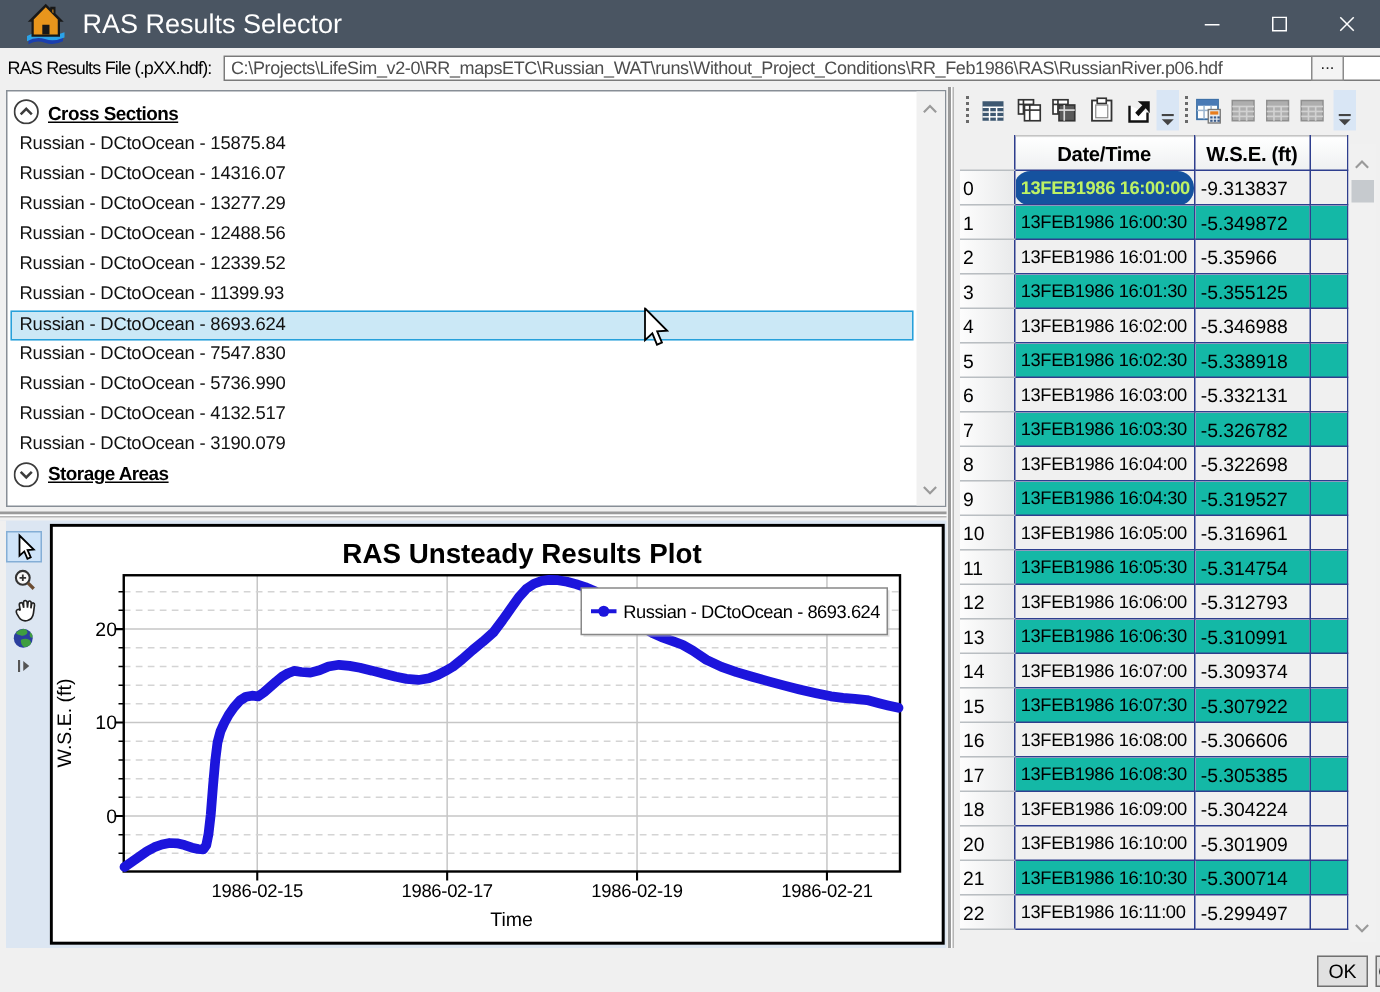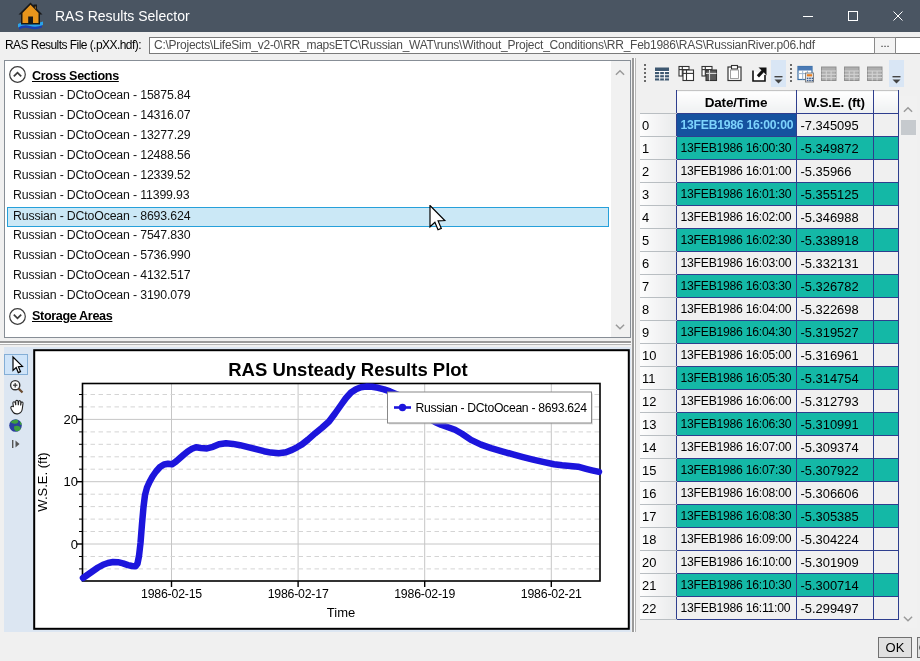--- a/index.html
+++ b/index.html
@@ -1,21 +1,21 @@
 <!DOCTYPE html>
 <html><head>
 <meta charset="utf-8">
 <style>
 * { margin:0; padding:0; box-sizing:border-box; }
 html,body { width:920px; height:661px; overflow:hidden; }
 body { font-family:"Liberation Sans", sans-serif; position:relative; background:#f0f0f0; }
 .abs { position:absolute; }
 
 #titlebar { left:0; top:0; width:920px; height:32px; background:#4a5562; }
-#title-text { left:55px; top:0; height:16px; line-height:32px; color:#ffffff; font-size:14px; }
+#title-text { left:55px; top:0; height:16px; line-height:32px; color:#ffffff; font-size:18px; }
 .capbtn { top:0; width:45px; height:32px; }
 .capbtn svg { position:absolute; left:17px; top:11px; }
 
 #pathrow { left:0; top:32px; width:920px; height:27px; background:#f0f0f0; }
 #pathlabel { left:5px; top:32px; height:27px; line-height:26px; font-size:12px; color:#000; letter-spacing:-0.55px; }
 #pathbox { left:149px; top:37px; width:810px; height:17px; background:#fff; border:1px solid #7a7a7a; font-size:12px; color:#4d4d4d; line-height:15px; padding-left:4px; white-space:nowrap; overflow:hidden; letter-spacing:-0.25px; }
 #dotsbtn { left:874px; top:37px; width:22px; height:17px; background:#f4f4f4; border:1px solid #8a8a8a; font-size:11px; color:#222; text-align:center; line-height:11px; }
 
 #listpanel { left:4px; top:60px; width:627px; height:278px; background:#ffffff; border:1px solid #878e96; }
 .secthdr { position:absolute; font-size:12.6px; font-weight:bold; text-decoration:underline; color:#000; letter-spacing:-0.35px; }
@@ -41,21 +41,21 @@
 
 #tablewrap { left:640px; top:90px; width:259px; height:540px; overflow:hidden; }
 #dtable { border-collapse:collapse; table-layout:fixed; width:258px; }
 #dtable td { height:23px; font-size:12.9px; color:#000; border:1px solid #2e3e8e; padding:0 0 0 4px; white-space:nowrap; overflow:hidden; }
 #dtable td.dt { font-size:12.2px; letter-spacing:-0.25px; }
 #dtable td.rn { background:linear-gradient(to right,#ffffff,#eceded); border:none; border-right:1px solid #2e3e8e; border-bottom:1px solid #b9bec2; padding-left:2px; }
 #dtable tr.hdr td { height:23px; background:linear-gradient(#ffffff,#eef0f1); font-weight:bold; font-size:13.5px; text-align:center; padding:0; letter-spacing:-0.2px; border-top:1px solid #c4c4c4; }
 #dtable tr.hdr td.rn { background:#f0f0f0; border-top:none; }
 #dtable tr.odd td { background:#14b8a6; }
 #dtable tr.odd td.rn, #dtable tr.even td.rn { background:linear-gradient(to right,#fdfdfd,#e9eaeb); }
-#dtable td.sel { background:#15529f !important; color:#7dd3fc; font-weight:bold; }
+#dtable td.sel { background:#15529f !important; color:#bef264; font-weight:bold;border-radius:11px; }
 #rscroll { left:900px; top:96px; width:17px; height:532px; background:#f1f1f1; }
 #rscroll .chev { left:3px; }
 #rthumb { position:absolute; left:1px; top:24px; width:15px; height:15px; background:#c6cace; }
 
 #footer { left:632px; top:632px; width:288px; height:29px; background:#f0f0f0; }
 .winbtn { position:absolute; top:5px; height:21px; background:#e1e1e1; border:1px solid #707070; font-size:13px; color:#000; text-align:center; line-height:19px;margin-left:44px; }
 </style>
 </head>
 <body>
 
@@ -361,21 +361,21 @@
 <tbody>
         <tr class="hdr">
           <td class="rn"></td>
           <td>Date/Time</td>
           <td>W.S.E. (ft)</td>
           <td></td>
         </tr>
 <tr class="even">
           <td class="rn">0</td>
           <td class="sel dt">13FEB1986 16:00:00</td>
-          <td>-7.345095</td>
+          <td>-9.313837</td>
           <td></td>
         </tr>
 <tr class="odd">
           <td class="rn">1</td>
           <td class="dt">13FEB1986 16:00:30</td>
           <td>-5.349872</td>
           <td></td>
         </tr>
 <tr class="even">
           <td class="rn">2</td>

